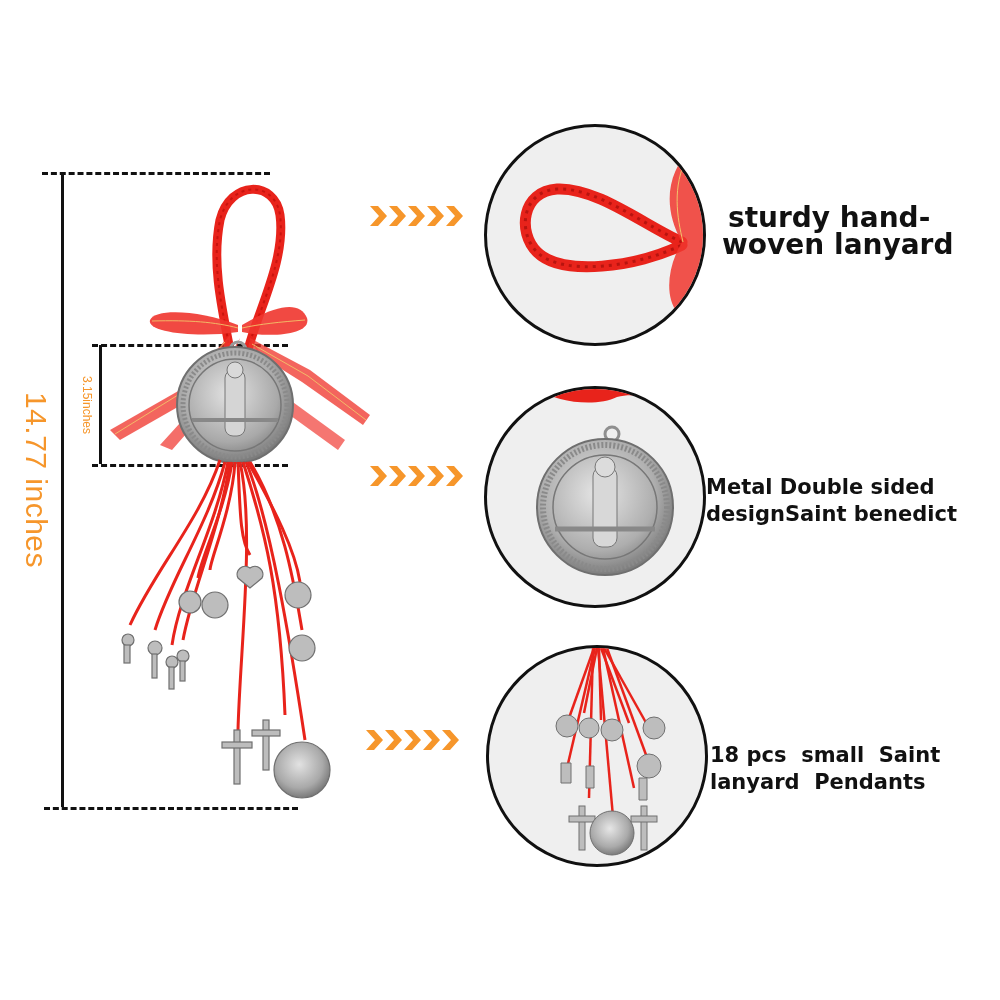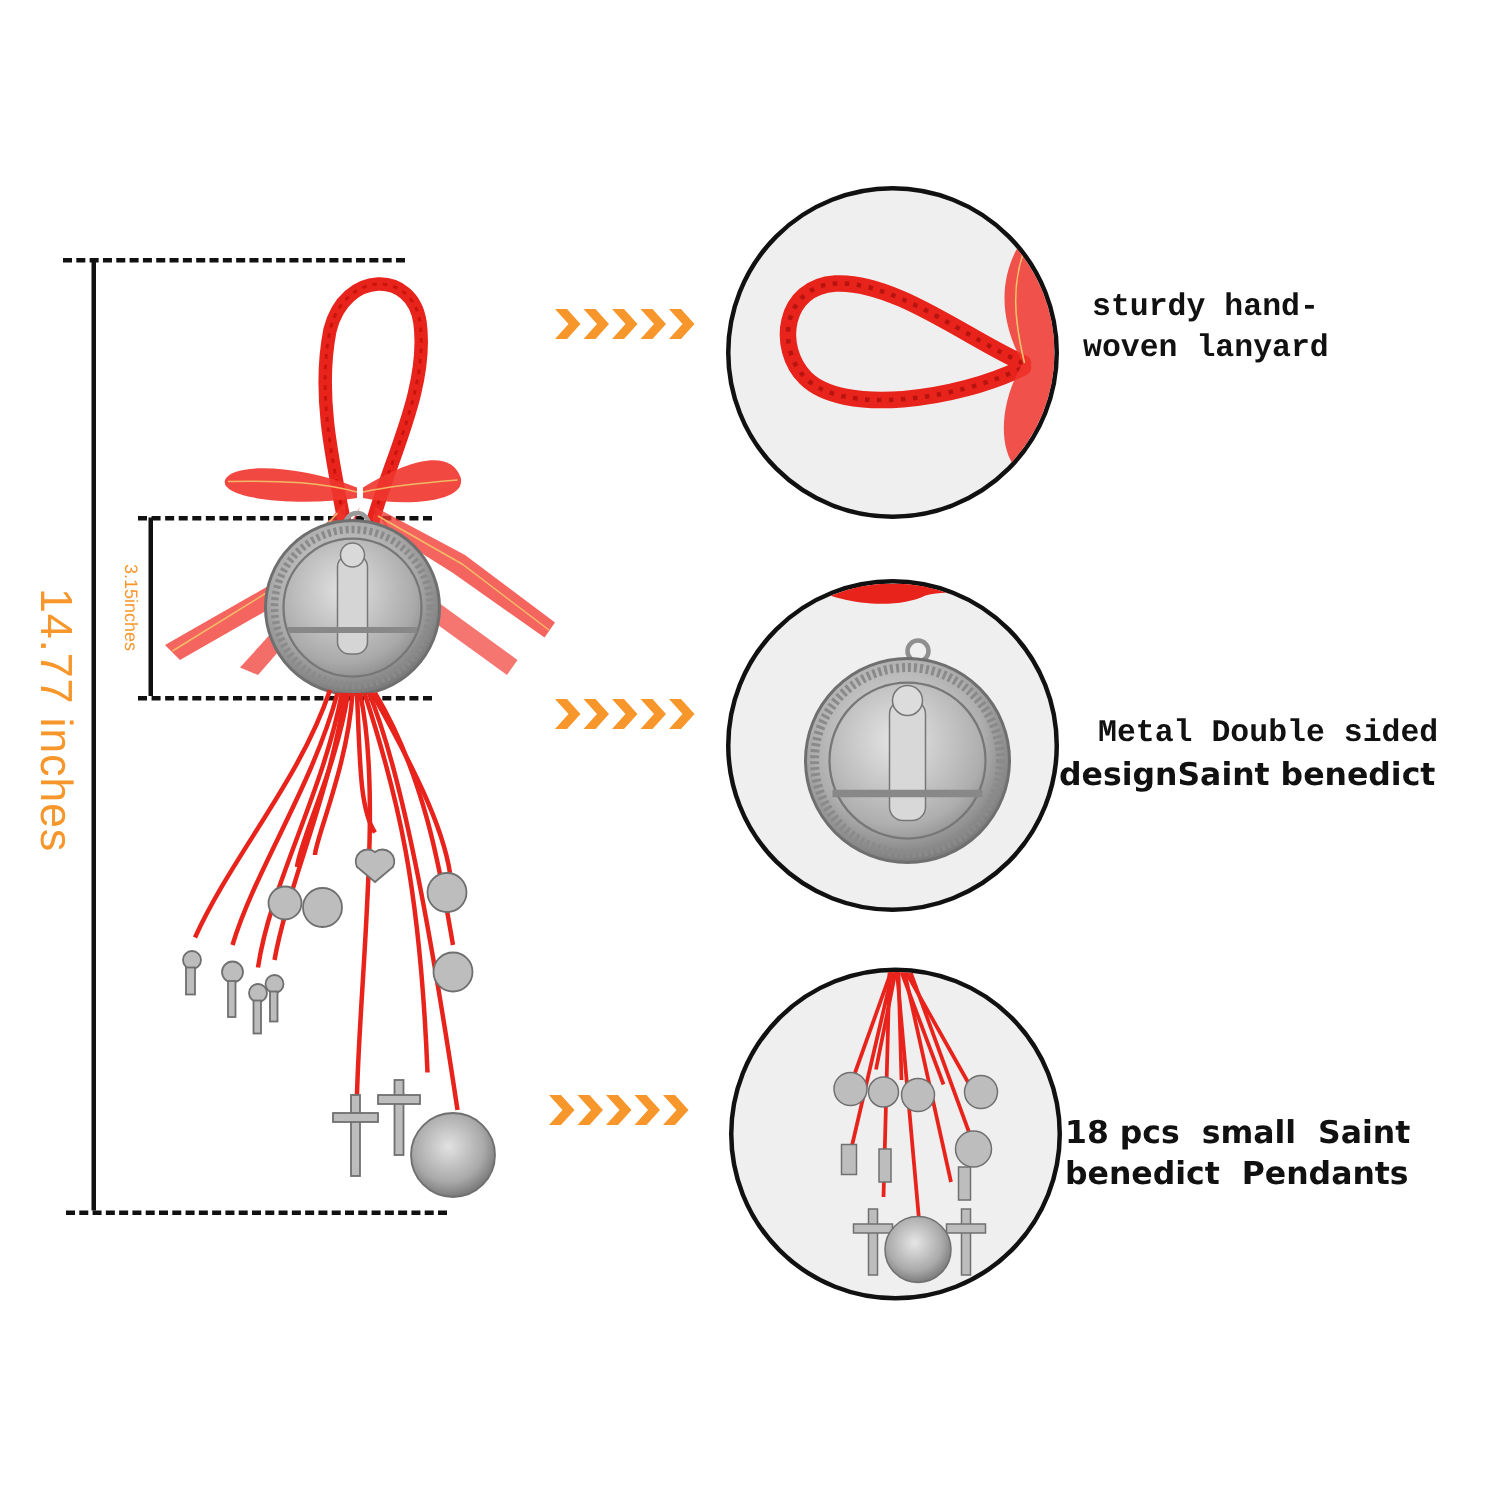--- a/index.html
+++ b/index.html
@@ -161,21 +161,21 @@
 </svg>
 
 <div class="circle" style="left:484px; top:124px;">
   <svg width="216" height="216" viewBox="0 0 216 216">
     <path d="M195 115 C 160 100, 110 60, 70 62 C 35 64, 30 105, 50 125 C 75 150, 150 140, 195 118" fill="none" stroke="#e8231b" stroke-width="11" stroke-linecap="round"></path>
     <path d="M195 115 C 160 100, 110 60, 70 62 C 35 64, 30 105, 50 125 C 75 150, 150 140, 195 118" fill="none" stroke="#b8140f" stroke-width="3" stroke-dasharray="3 5"></path>
     <path d="M205 20 C 180 45, 175 80, 195 115 C 180 140, 178 170, 190 185 L 216 185 L 216 20 Z" fill="#f0362e" opacity="0.85"></path>
     <path d="M200 30 C 185 60, 190 90, 196 115" stroke="#f2c46a" stroke-width="1" fill="none"></path>
   </svg>
 </div>
-<div class="caption" style="left:728px; top:192px; font-size:21px;font-family:Liberation Mono, monospace;"><span>sturdy hand-</span>
+<div class="caption" style="left:728px; top:204px; font-size:28px;"><span>sturdy hand-</span>
 <span style="margin-left:-6px;">woven lanyard</span></div>
 
 <div class="circle" style="left:484px; top:386px;">
   <svg width="216" height="216" viewBox="0 0 216 216">
     <defs>
       <radialGradient id="silver2" cx="45%" cy="40%" r="60%">
         <stop offset="0%" stop-color="#e6e6e6"></stop>
         <stop offset="70%" stop-color="#aeaeae"></stop>
         <stop offset="100%" stop-color="#7c7c7c"></stop>
       </radialGradient>
@@ -183,21 +183,21 @@
     <path d="M50 0 C 70 14, 110 18, 130 8 C 160 0, 190 20, 216 40 L 216 0 Z" fill="#e8231b"></path>
     <circle cx="125" cy="45" r="7" fill="none" stroke="#8f8f8f" stroke-width="3"></circle>
     <circle cx="118" cy="118" r="68" fill="url(#silver2)" stroke="#6f6f6f" stroke-width="2"></circle>
     <circle cx="118" cy="118" r="62" fill="none" stroke="#8a8a8a" stroke-width="6" stroke-dasharray="2 2"></circle>
     <circle cx="118" cy="118" r="52" fill="none" stroke="#777" stroke-width="1.5"></circle>
     <rect x="106" y="78" width="24" height="80" rx="9" fill="#d8d8d8" stroke="#777"></rect>
     <circle cx="118" cy="78" r="10" fill="#dcdcdc" stroke="#777"></circle>
     <line x1="68" y1="140" x2="168" y2="140" stroke="#888" stroke-width="5"></line>
   </svg>
 </div>
-<div class="caption" style="left:706px; top:474px; font-size:21px;"><span style="margin-left:26px;font-family:Liberation Mono, monospace;">Metal Double sided</span>
+<div class="caption" style="left:706px; top:474px; font-size:21px;"><span style="">Metal Double sided</span>
 <span>designSaint benedict</span></div>
 
 <div class="circle" style="left:486px; top:645px;">
   <svg width="216" height="216" viewBox="0 0 216 216">
     <defs>
       <radialGradient id="silver3" cx="45%" cy="40%" r="60%">
         <stop offset="0%" stop-color="#e6e6e6"></stop>
         <stop offset="70%" stop-color="#aaaaaa"></stop>
         <stop offset="100%" stop-color="#7c7c7c"></stop>
       </radialGradient>
@@ -225,13 +225,13 @@
       <path d="M150 130 l 8 0 l 0 22 l -8 0 Z"></path>
       <rect x="90" y="158" width="6" height="44"></rect>
         <rect x="80" y="168" width="26" height="6"></rect>
       <rect x="152" y="158" width="6" height="44"></rect>
         <rect x="142" y="168" width="26" height="6"></rect>
       <circle cx="123" cy="185" r="22" fill="url(#silver3)"></circle>
     </g>
   </svg>
 </div>
 <div class="caption" style="left:710px; top:742px; font-size:21px;"><span>18 pcs  small  Saint</span>
-<span>benedict  Pendants</span></div>
+<span>lanyard  Pendants</span></div>
 
 </body></html>

